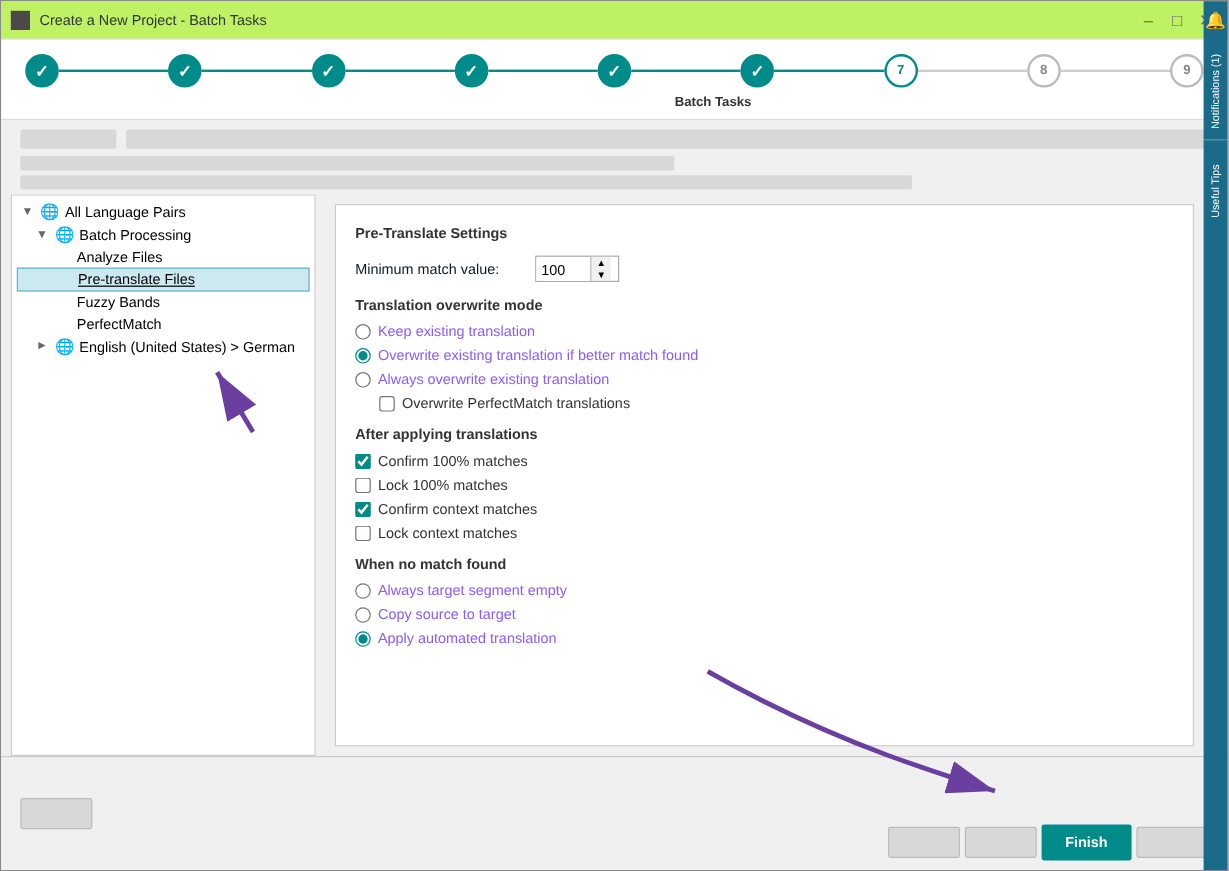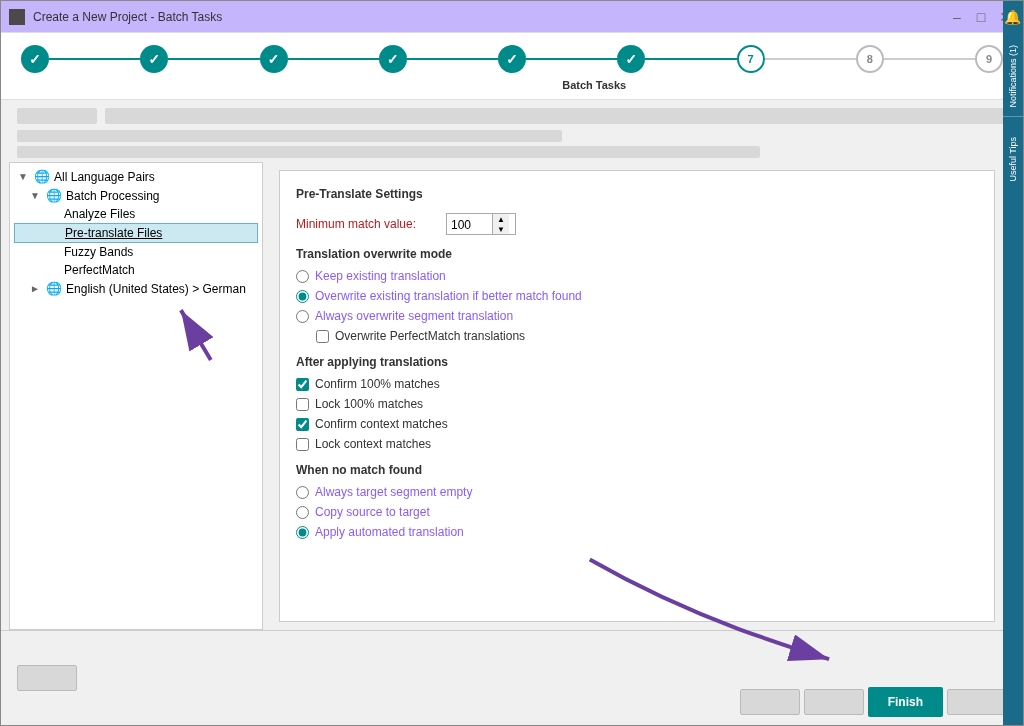--- a/index.html
+++ b/index.html
@@ -1,21 +1,21 @@
 <!DOCTYPE html>
 <html><head>
   <meta charset="utf-8">
   <style>
     * { box-sizing: border-box; margin: 0; padding: 0; }
     body { font-family: 'Segoe UI', Arial, sans-serif; font-size: 12px; background: #c8c8c8; overflow: hidden; }
     
     .window { width: 1024px; height: 726px; background: #f0f0f0; position: relative; display: flex; flex-direction: column; border: 1px solid #888; }
     
     
-    .title-bar { background: #c4b5fd; height: 32px; display: flex; align-items: center; padding: 0 8px; border-bottom: 1px solid #ddd; flex-shrink: 0; }
+    .title-bar { background: #bef264; height: 32px; display: flex; align-items: center; padding: 0 8px; border-bottom: 1px solid #ddd; flex-shrink: 0; }
     .title-bar-icon { width: 16px; height: 16px; background: #4a4a4a; margin-right: 8px; }
     .title-bar-text { flex: 1; font-size: 12px; color: #333; }
     .title-bar-controls { display: flex; gap: 4px; }
     .title-bar-btn { width: 20px; height: 20px; background: none; border: none; cursor: pointer; font-size: 14px; color: #666; display: flex; align-items: center; justify-content: center; }
     
     
     .wizard-steps { background: white; padding: 12px 20px 8px; border-bottom: 1px solid #ddd; flex-shrink: 0; }
     .steps-row { display: flex; align-items: center; margin-bottom: 4px; }
     .step-circle { width: 28px; height: 28px; border-radius: 50%; display: flex; align-items: center; justify-content: center; font-size: 11px; font-weight: bold; flex-shrink: 0; }
     .step-circle.done { background: #008B8B; color: white; }
@@ -44,21 +44,21 @@
     .tree-arrow { font-size: 10px; color: #666; margin-right: 2px; }
     .tree-indent1 { padding-left: 16px; }
     .tree-indent2 { padding-left: 32px; }
     
     
     .settings-panel { flex: 1; background: white; border: 1px solid #ccc; margin: 8px 28px 8px 8px; padding: 16px; overflow-y: auto; }
     
     .section-title { font-size: 12px; font-weight: bold; color: #333; margin-bottom: 12px; }
     
     .field-row { display: flex; align-items: center; margin-bottom: 12px; gap: 10px; }
-    .field-label { font-size: 12px; color: #b91c1c; min-width: 140px; }
+    .field-label { font-size: 12px; color: #0f172a; min-width: 140px; }
     
     .number-input { display: flex; align-items: flex-end; border: 1px solid #aaa; background: white; width: 70px; }
     .number-input input { border: none; outline: none; width: 45px; padding: 2px 4px; font-size: 12px; }
     .number-spinners { display: flex; flex-direction: column; border-left: 1px solid #aaa; }
     .spinner-btn { width: 16px; height: 10px; background: #f0f0f0; border: none; cursor: pointer; font-size: 8px; display: flex; align-items: center; justify-content: center; }
     
     .subsection-title { font-size: 12px; font-weight: bold; color: #333; margin-bottom: 8px; margin-top: 4px; }
     
     .radio-option { display: flex; align-items: center; gap: 6px; margin-bottom: 6px; padding-left: 0; }
     .radio-option input[type="radio"] { accent-color: #008B8B; margin: 0; }
@@ -218,21 +218,21 @@
       <div class="radio-option">
         <input type="radio" name="overwrite" id="keep" style="">
         <label for="keep">Keep existing translation</label>
       </div>
       <div class="radio-option">
         <input type="radio" name="overwrite" id="overwrite-better" checked="" style="">
         <label for="overwrite-better">Overwrite existing translation if better match found</label>
       </div>
       <div class="radio-option">
         <input type="radio" name="overwrite" id="always-overwrite" style="">
-        <label for="always-overwrite">Always overwrite segment translation</label>
+        <label for="always-overwrite">Always overwrite existing translation</label>
       </div>
       <div class="checkbox-row checkbox-indent">
         <input type="checkbox" id="overwrite-pm" style="">
         <label for="overwrite-pm">Overwrite PerfectMatch translations</label>
       </div>
 
       <div class="subsection-title" style="margin-top:12px;">After applying translations</div>
 
       <div class="checkbox-row">
         <input type="checkbox" id="confirm-100" checked="" style="">

